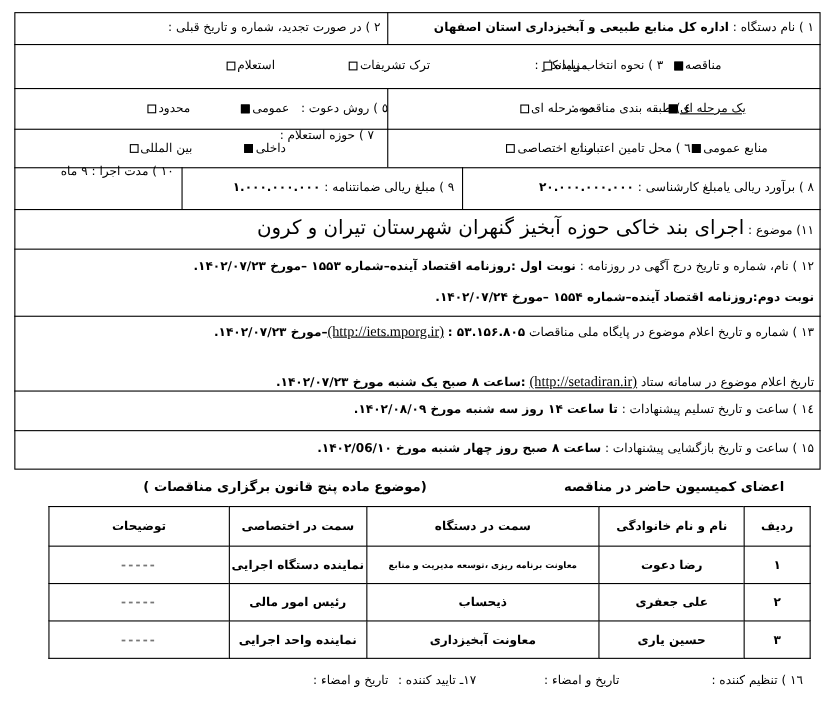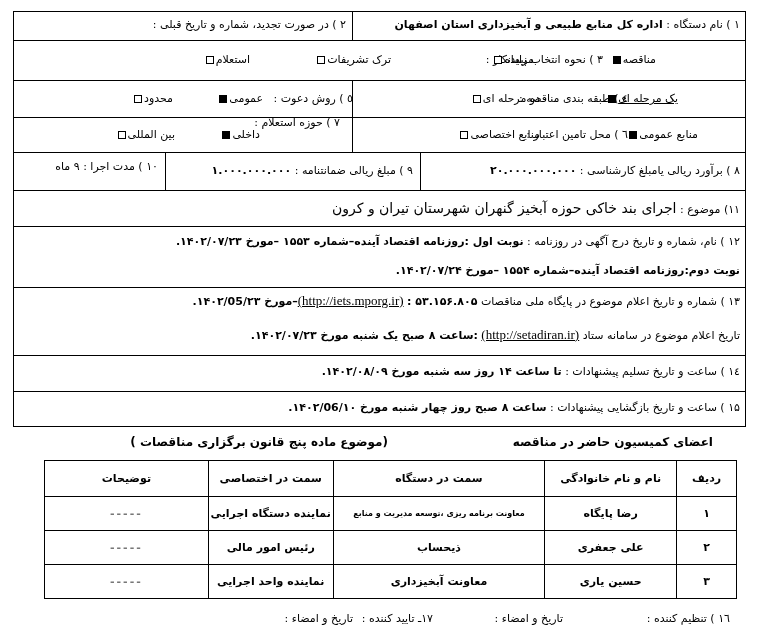--- a/index.html
+++ b/index.html
@@ -3,21 +3,21 @@
 <meta charset="utf-8">
 <style>
   html, body { margin:0; padding:0; background:#ffffff; }
   body { width:758px; height:642px; position:relative; overflow:hidden;
          font-family:"DejaVu Sans", sans-serif; color:#000; direction:rtl; }
   .box { position:absolute; border:1.5px solid #000; box-sizing:border-box; }
   .hline { position:absolute; height:0; border-top:1.5px solid #000; }
   .vline { position:absolute; width:0; border-left:1.5px solid #000; }
   .t { position:absolute; white-space:nowrap; font-size:11px; line-height:14px; direction:rtl; }
   .b { font-weight:bold; }
-  .big { font-size:14px; line-height:18px;margin-left:19px; }
+  .big { font-size:18px; line-height:18px;margin-left:19px; }
   .chk { display:inline-block; width:8px; height:8px; border:1.5px solid #000; box-sizing:border-box;
          vertical-align:middle; margin-right:2px; margin-left:2px; background:#fff; }
   .chk.on { background:#000; }
   .link { text-decoration:underline; direction:ltr; unicode-bidi:embed; font-family:"Liberation Serif", serif; font-size:13px; }
   table.comm { position:absolute; border-collapse:collapse; left:44px; top:460px; width:693px; }
   table.comm td { border:1.5px solid #000; text-align:center; font-size:11px; font-weight:bold; height:33px; padding:0; }
   table.comm tr.head td { height:35px; font-size:11px; }
   .dash { color:#777; letter-spacing:2px; font-weight:bold; }
 </style>
 </head>
@@ -69,42 +69,42 @@
 <div class="t" style="right:583px; top:128px;"><span>بین المللی</span><span class="chk"></span></div>
 
 <div class="t" style="right:18px; top:164px;">
   <span>۸ ) برآورد ریالی یامبلغ کارشناسی :</span>
   <span class="b">۲۰.۰۰۰.۰۰۰.۰۰۰</span>
 </div>
 <div class="t" style="right:345px; top:164px;">
   <span>۹ ) مبلغ ریالی ضمانتنامه :</span>
   <span class="b">۱.۰۰۰.۰۰۰.۰۰۰</span>
 </div>
-<div class="t" style="right:600px; top:160px;">
+<div class="t" style="right:600px; top:149px;">
   <span>۱۰ ) مدت اجرا :</span>
   <span>۹ ماه</span>
 </div>
 
 <div class="t" style="right:18px; top:199px;">
   <span>۱۱) موضوع :</span>
   <span class="big">اجرای بند خاکی حوزه آبخیز گنهران شهرستان تیران و کرون</span>
 </div>
 
 <div class="t" style="right:18px; top:235px;">
   <span>۱۲ ) نام، شماره و تاریخ درج آگهی در روزنامه :</span>
   <span class="b">نوبت اول :روزنامه اقتصاد آینده–شماره ۱۵۵۳ –مورخ ۱۴۰۲/۰۷/۲۳.</span>
 </div>
 <div class="t b" style="right:18px; top:264px;">نوبت دوم:روزنامه اقتصاد آینده–شماره ۱۵۵۴ –مورخ ۱۴۰۲/۰۷/۲۴.</div>
 
 <div class="t" style="right:18px; top:294px;">
   <span>۱۳ ) شماره و تاریخ اعلام موضوع در پایگاه ملی مناقصات</span>
   <span class="link">(http://iets.mporg.ir)</span>
-  <span class="b">: ۵۳.۱۵۶.۸۰۵–مورخ ۱۴۰۲/05/۲۳.</span>
+  <span class="b">: ۵۳.۱۵۶.۸۰۵–مورخ ۱۴۰۲/۰۷/۲۳.</span>
 </div>
-<div class="t" style="right:18px; top:328px;">
+<div class="t" style="right:18px; top:340px;">
   <span>تاریخ اعلام موضوع در سامانه ستاد</span>
   <span class="link">(http://setadiran.ir)</span>
   <span class="b">:ساعت ۸ صبح یک شنبه مورخ ۱۴۰۲/۰۷/۲۳.</span>
 </div>
 
 <div class="t" style="right:18px; top:365px;">
   <span>۱٤ ) ساعت و تاریخ تسلیم پیشنهادات :</span>
   <span class="b">تا ساعت ۱۴ روز سه شنبه مورخ ۱۴۰۲/۰۸/۰۹.</span>
 </div>
 
@@ -127,21 +127,21 @@
   <tbody>
       <tr class="head">
     <td>ردیف</td>
     <td>نام و نام خانوادگی</td>
     <td>سمت در دستگاه</td>
     <td>سمت در اختصاصی</td>
     <td>توضیحات</td>
   </tr>
   <tr>
     <td>۱</td>
-    <td>رضا پایگاه</td>
+    <td>رضا دعوت</td>
     <td style="font-size:8px;">معاونت برنامه ریزی ،توسعه مدیریت و منابع</td>
     <td>نماینده دستگاه اجرایی</td>
     <td class="dash">-----</td>
   </tr>
   <tr>
     <td>۲</td>
     <td>علی جعفری</td>
     <td>ذیحساب</td>
     <td>رئیس امور مالی</td>
     <td class="dash">-----</td>

